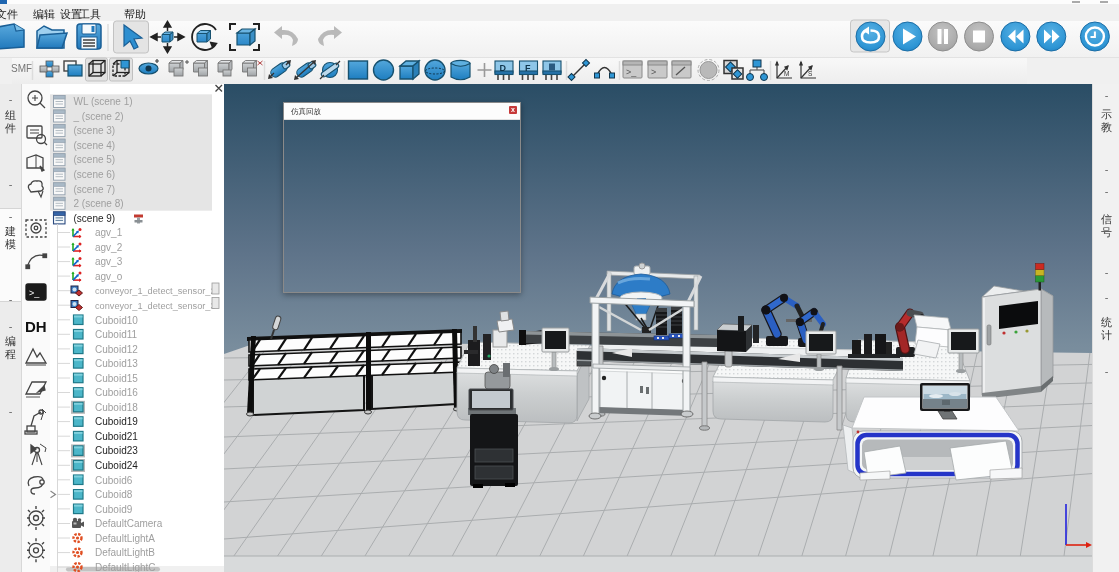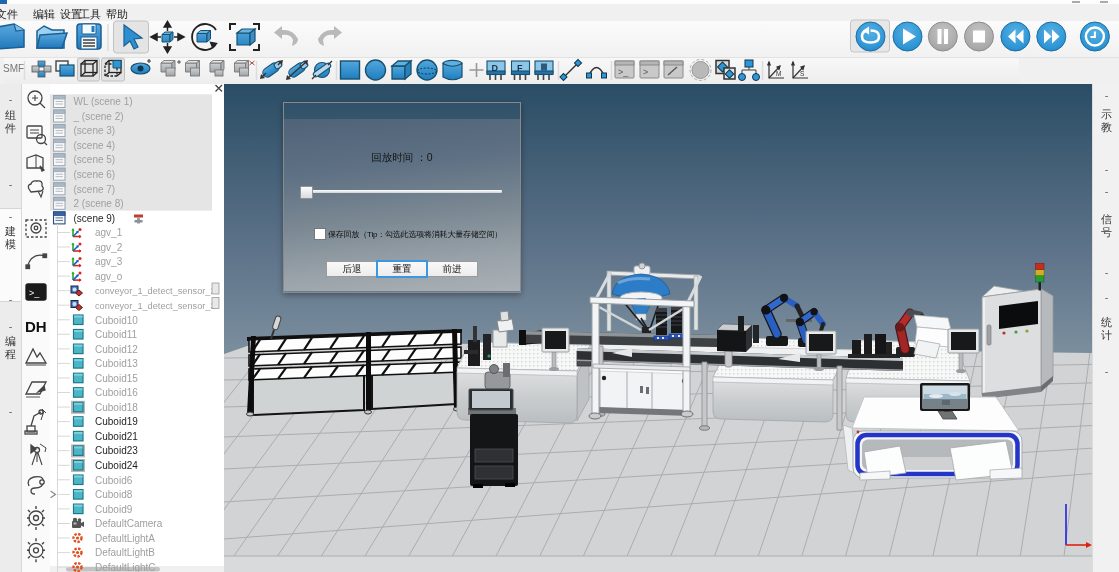--- a/index.html
+++ b/index.html
@@ -4,21 +4,21 @@
 <style>
 html,body{margin:0;padding:0;}
 body{width:1119px;height:572px;overflow:hidden;position:relative;background:#f0f0f0;
  font-family:"Liberation Sans",sans-serif;}
 #titlebar{position:absolute;left:0;top:0;width:1119px;height:4px;background:#fdfdfd;}
 #menubar{position:absolute;left:0;top:4px;width:1119px;height:17px;background:#f0f0f0;
  font-size:11px;color:#222;}
 #menubar span{position:absolute;top:3px;}
 #toolbar1{position:absolute;left:0;top:21px;width:1119px;height:36px;
  background:linear-gradient(#fbfbfb,#f1f1f1);border-bottom:1px solid #e2e2e2;}
-#toolbar2{position:absolute;left:4px;top:58px;width:1015px;height:26px;
+#toolbar2{position:absolute;left:12px;top:58px;width:1015px;height:26px;
  background:linear-gradient(#f8f8f8,#ededed);}
 #lefttabs{position:absolute;left:0;top:84px;width:21px;height:488px;background:#ececec;border-right:1px solid #d8d8d8;}
 #iconcol{position:absolute;left:22px;top:84px;width:28px;height:488px;background:#fafafa;border-right:1px solid #e0e0e0;}
 #treepanel{position:absolute;left:50px;top:84px;width:174px;height:488px;background:#fff;}
 #viewport{position:absolute;left:224px;top:84px;width:868px;height:488px;}
 #righttabs{position:absolute;left:1092px;top:84px;width:27px;height:488px;background:#f1f1f1;border-left:1px solid #dcdcdc;}
 .vtab{position:absolute;left:0;width:100%;text-align:center;font-size:11px;color:#333;line-height:12.5px;}
 .dash{position:absolute;left:0;width:100%;text-align:center;font-size:11px;color:#666;}
 #dialog{position:absolute;left:283px;top:102px;width:236px;height:189px;border:1px solid #8a8a8a;
  box-shadow:0 2px 6px rgba(0,0,0,0.35);}
@@ -43,21 +43,21 @@
 <rect x="0" y="0" width="7" height="4" fill="#1f66b0"></rect>
 <rect x="1072" y="1" width="8" height="2" fill="#aaa"></rect>
       <rect x="1100" y="1" width="8" height="2" fill="#aaa"></rect>
 </svg>
   </div>
 <div id="menubar">
 <span style="left:-4px">文件</span>
     <span style="left:33px">编辑</span>
     <span style="left:60px">设置</span>
     <span style="left:79px">工具</span>
-    <span style="left:106px">帮助</span>
+    <span style="left:124px">帮助</span>
 </div>
 <div id="toolbar1">
     <svg width="1119" height="36" style="position:absolute;left:0;top:0;overflow:visible">
 <defs>
 <linearGradient id="blu" x1="0" y1="0" x2="0" y2="1">
 <stop offset="0" stop-color="#59a9dd"></stop>
           <stop offset="1" stop-color="#2179bc"></stop>
         </linearGradient>
 <linearGradient id="blu2" x1="0" y1="0" x2="0" y2="1">
 <stop offset="0" stop-color="#4aa0d8"></stop>
@@ -965,23 +965,17 @@
 <div class="vtab" style="top:24px">示<br>教</div>
 <div class="dash" style="top:79px">-</div>
 <div class="dash" style="top:101px">-</div>
 <div class="vtab" style="top:129px">信<br>号</div>
 <div class="dash" style="top:182px">-</div>
 <div class="dash" style="top:207px">-</div>
 <div class="vtab" style="top:232px">统<br>计</div>
 <div class="dash" style="top:281px">-</div>
 </div>
 <div id="dialog">
-<div id="dlgbody">
-<div id="dlgtime">回放时间 ：0</div>
-<div id="slider"></div>
-      <div id="sliderh"></div>
-<div id="chk"></div>
-      <div id="chklabel">保存回放（Tip：勾选此选项将消耗大量存储空间）</div>
-<div class="dbtn" style="left:42px">后退</div>
-<div class="dbtn" style="left:92px;border:2px solid #3f96e0;width:48px;top:141px;z-index:2">重置</div>
-<div class="dbtn" style="left:142px">前进</div>
+<div id="dlgtitle">
+      <span class="t">仿真回放</span>
+      <div id="dlgclose">x</div>
+    </div>
 </div>
-</div>
 
 </body></html>

